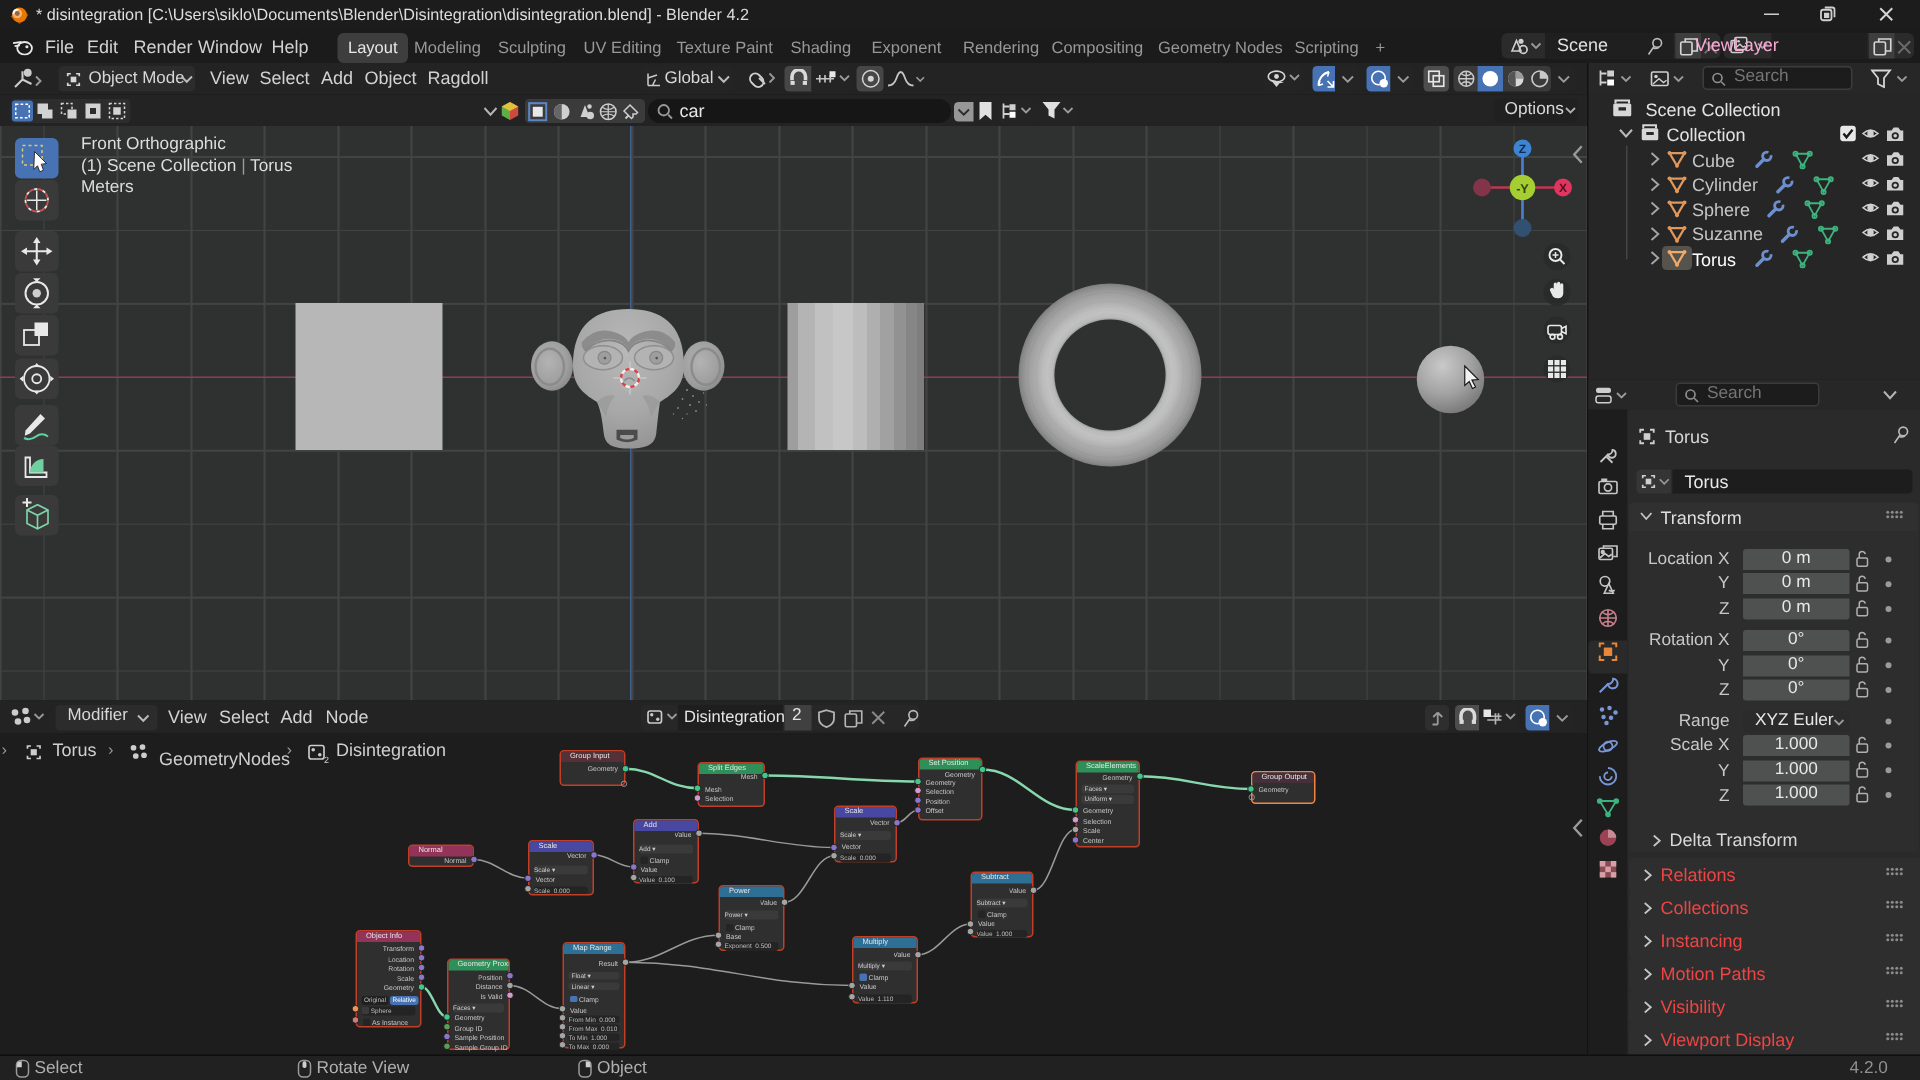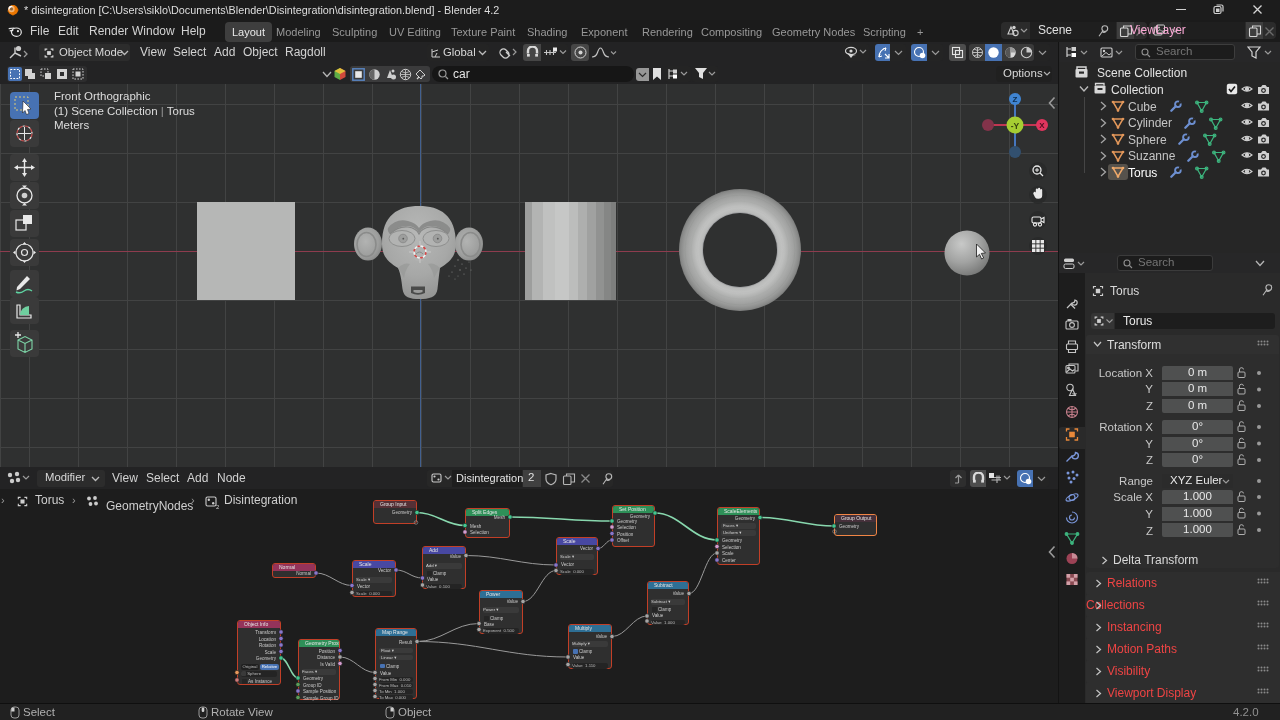--- a/index.html
+++ b/index.html
@@ -1316,21 +1316,21 @@
     <div class="panel-h" style="top:299px;border-radius:3px">
       <svg class="abs" style="left:9px;top:7px" width="7" height="9" viewBox="0 0 7 9">
             <path d="M1.5 1 L5.5 4.5 L1.5 8" fill="none" stroke="#c5c5c5" stroke-width="1.2"></path>
           </svg>
       <span style="margin-left:21px">Relations</span>
     </div>
     <div class="panel-h" style="top:321px;border-radius:3px">
       <svg class="abs" style="left:9px;top:7px" width="7" height="9" viewBox="0 0 7 9">
             <path d="M1.5 1 L5.5 4.5 L1.5 8" fill="none" stroke="#c5c5c5" stroke-width="1.2"></path>
           </svg>
-      <span style="">Collections</span>
+      <span style="margin-left:21px">Collections</span>
     </div>
     <div class="panel-h" style="top:343px;border-radius:3px">
       <svg class="abs" style="left:9px;top:7px" width="7" height="9" viewBox="0 0 7 9">
             <path d="M1.5 1 L5.5 4.5 L1.5 8" fill="none" stroke="#c5c5c5" stroke-width="1.2"></path>
           </svg>
       <span style="margin-left:21px">Instancing</span>
     </div>
     <div class="panel-h" style="top:365px;border-radius:3px">
       <svg class="abs" style="left:9px;top:7px" width="7" height="9" viewBox="0 0 7 9">
             <path d="M1.5 1 L5.5 4.5 L1.5 8" fill="none" stroke="#c5c5c5" stroke-width="1.2"></path>

